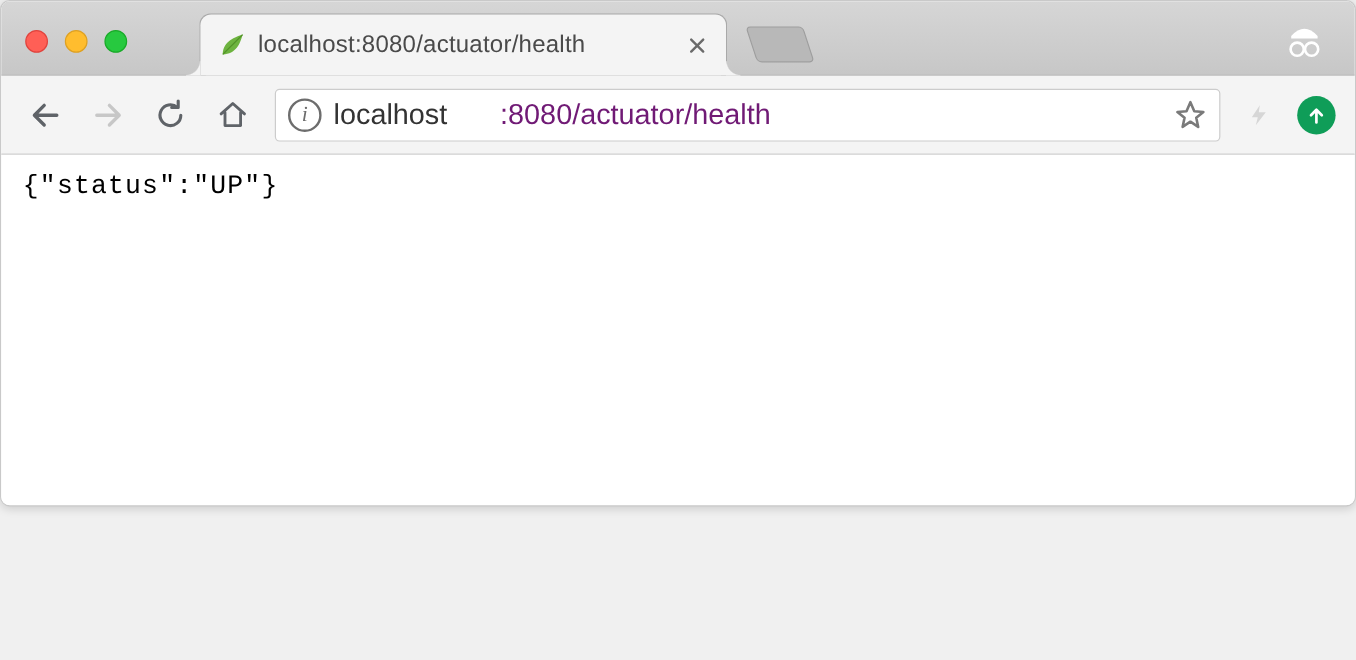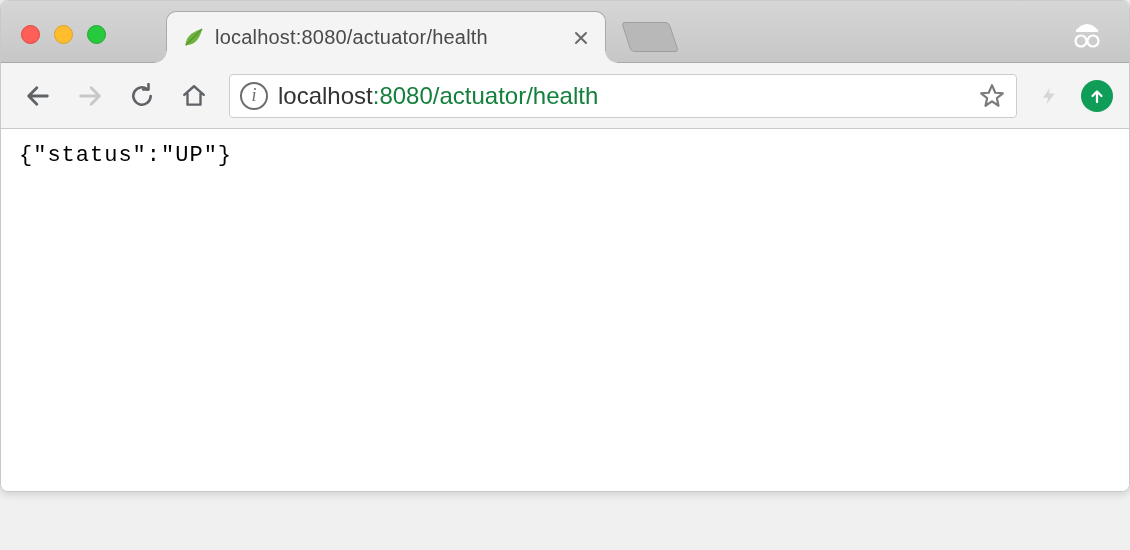--- a/index.html
+++ b/index.html
@@ -5,21 +5,21 @@
     * { box-sizing: border-box; margin: 0; padding: 0; }
     body {
       width: 1130px;
       height: 550px;
       font-family: -apple-system, BlinkMacSystemFont, "Segoe UI", Arial, sans-serif;
       background: #f0f0f0;
       overflow: hidden;
     }
     .browser-window {
       width: 1130px;
-      height: 492px;
+      height: 422px;
       border: 1px solid #c9c9c9;
       border-radius: 8px;
       overflow: hidden;
       box-shadow: 0 2px 8px rgba(0,0,0,0.15);
       background: #fff;
       display: flex;
       flex-direction: column;
     }
     .tab-bar {
       height: 62px;
@@ -149,21 +149,21 @@
       font-family: Georgia, serif;
       font-style: italic;
     }
     .url {
       flex: 1;
       font-size: 24px;
       color: #333;
       white-space: nowrap;
       overflow: hidden;
     }
-    .url .dim { color: #15803d; }
+    .url .dim { color: #701a75; margin-left: 44px; }
     .star-btn {
       width: 28px; height: 28px; color: #7a7a7a;
       display:flex; align-items:center; justify-content:center;
     }
     .flash-btn {
       width: 28px; height: 28px; color: #d0d0d0;
       display:flex; align-items:center; justify-content:center;
     }
     .ext-btn {
       width: 32px; height: 32px;

